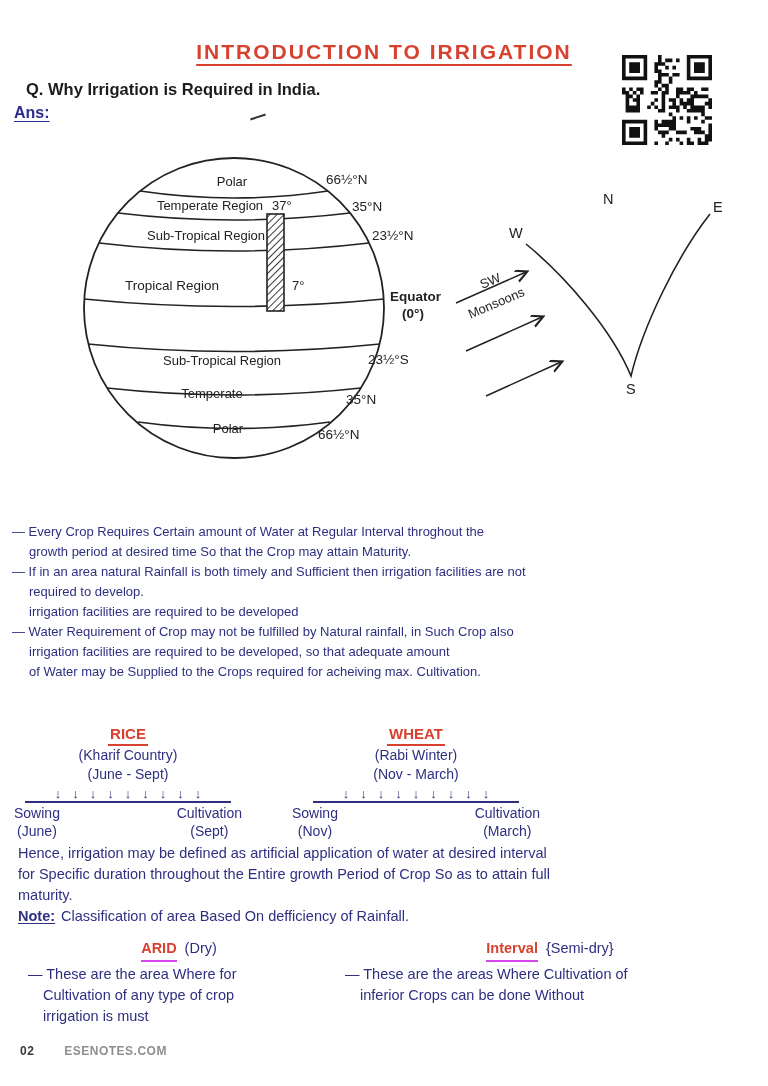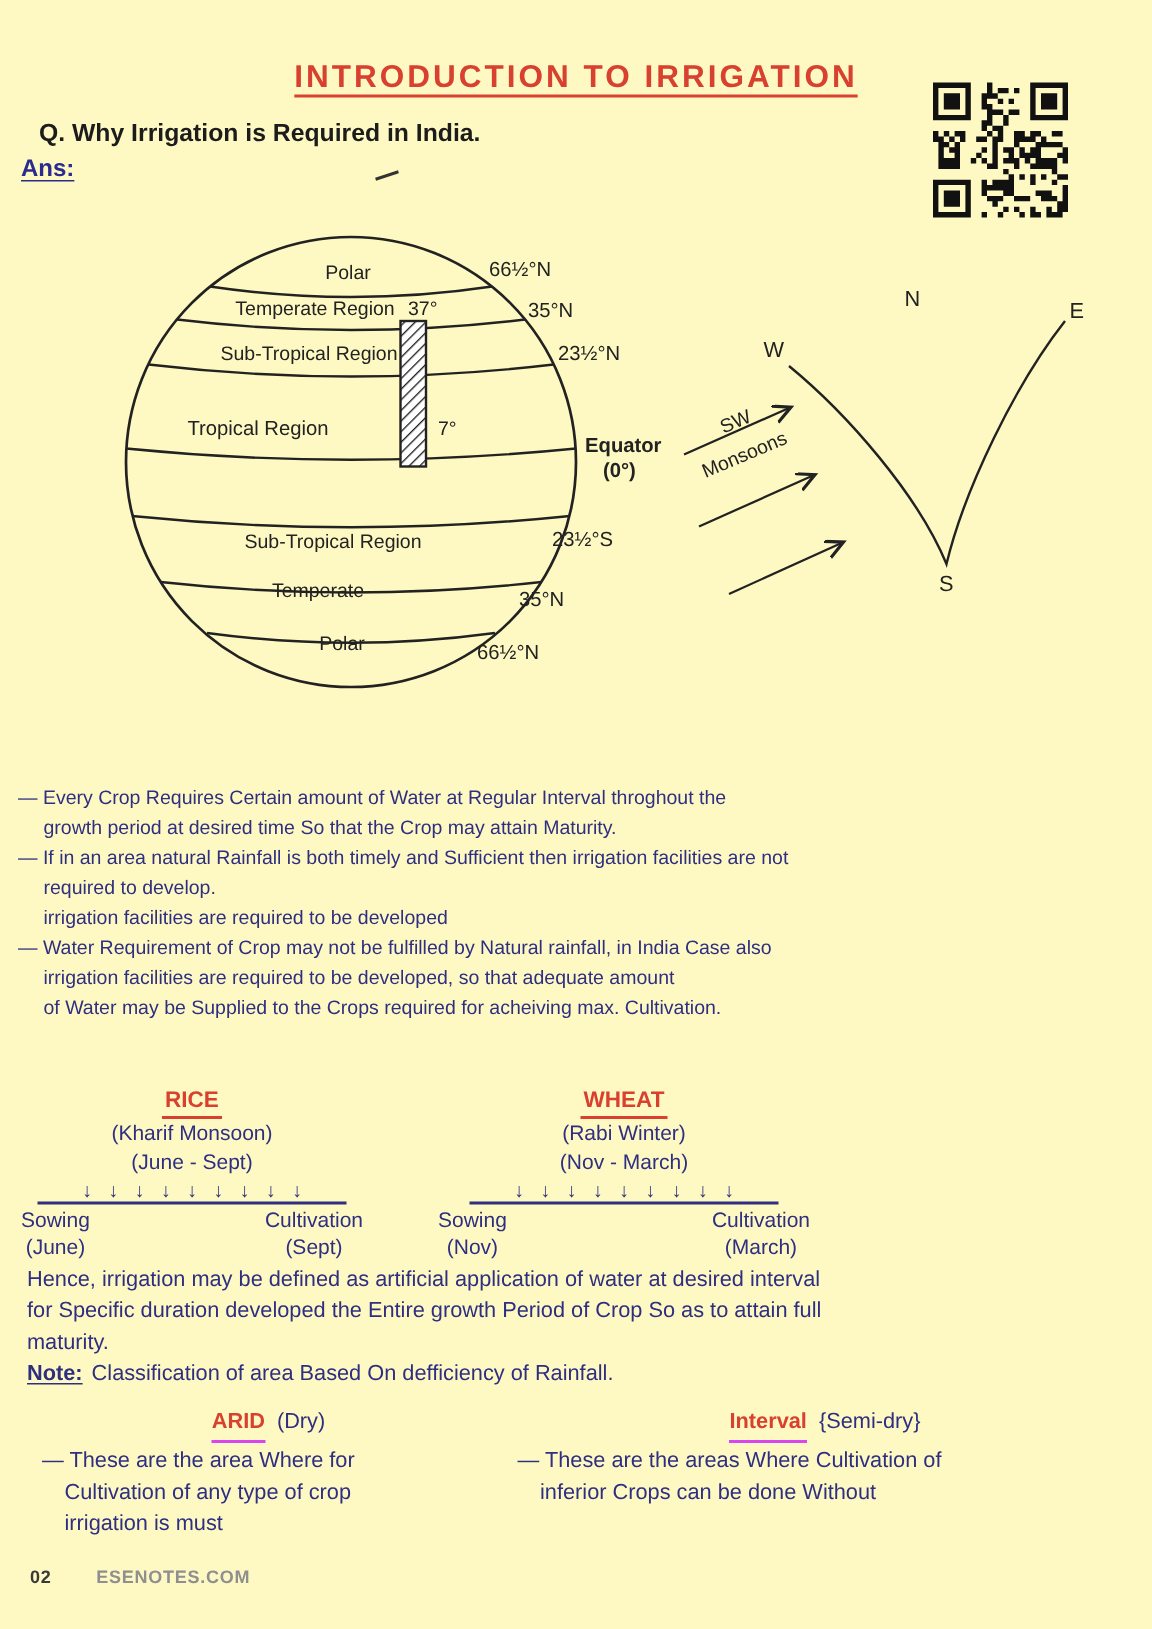--- a/index.html
+++ b/index.html
@@ -1,18 +1,18 @@
 <!DOCTYPE html>
 <html><head>
 <meta charset="utf-8">
 <style>
   html,body { margin:0; padding:0; background:#e9e9e9; }
   .page {
     position:relative; width:768px; height:1086px; margin:0 auto;
-    background:#fef9c3; overflow:hidden;
+    background:#ffffff; overflow:hidden;
     font-family:"Liberation Sans", sans-serif; color:#2f2f82;
   }
   .abs { position:absolute; }
 
   .title {
     top:40px; left:0; width:768px; text-align:center;
     color:#d8402f; font-size:21px; font-weight:bold; letter-spacing:2px;
     text-decoration:underline; text-underline-offset:5px; text-decoration-thickness:2px;
   }
   .question { top:80px; left:26px; color:#1c1c1c; font-size:16.5px; font-weight:600; }
@@ -135,28 +135,28 @@
       <text x="566" y="246">S</text>
     </g>
   </svg>
 
   <div class="abs bullets">
     <div>— Every Crop Requires Certain amount of Water at Regular Interval throghout the</div>
     <div class="cont">growth period at desired time So that the Crop may attain Maturity.</div>
     <div>— If in an area natural Rainfall is both timely and Sufficient then irrigation facilities are not</div>
     <div class="cont">required to develop.</div>
     <div class="cont">irrigation facilities are required to be developed</div>
-    <div>— Water Requirement of Crop may not be fulfilled by Natural rainfall, in India Case also</div>
+    <div>— Water Requirement of Crop may not be fulfilled by Natural rainfall, in Such Crop also</div>
     <div class="cont">irrigation facilities are required to be developed, so that adequate amount</div>
     <div class="cont">of Water may be Supplied to the Crops required for acheiving max. Cultivation.</div>
   </div>
 
   <div class="abs crop crop-rice">
     <div><span class="crop-title">RICE</span></div>
-    <div>(Kharif Monsoon)</div>
+    <div>(Kharif Country)</div>
     <div>(June - Sept)</div>
     <div class="arrow-row">↓↓↓↓↓↓↓↓↓</div>
     <div class="crop-ends">
       <div class="end-cell">
         <div>Sowing</div>
         <div>(June)</div>
       </div>
       <div class="end-cell">
         <div>Cultivation</div>
         <div>(Sept)</div>
@@ -176,21 +176,21 @@
       </div>
       <div class="end-cell">
         <div>Cultivation</div>
         <div>(March)</div>
       </div>
     </div>
   </div>
 
   <div class="abs definition">
     <div>Hence, irrigation may be defined as artificial application of water at desired interval</div>
-    <div>for Specific duration developed the Entire growth Period of Crop So as to attain full</div>
+    <div>for Specific duration throughout the Entire growth Period of Crop So as to attain full</div>
     <div>maturity.</div>
     <div>
       <span class="note-label">Note:</span><span class="note-text">Classification of area Based On defficiency of Rainfall.</span>
     </div>
   </div>
 
   <div class="abs cls cls-arid">
     <div class="cls-head">
       <span class="cls-title">ARID</span><span class="cls-sub">(Dry)</span>
     </div>

